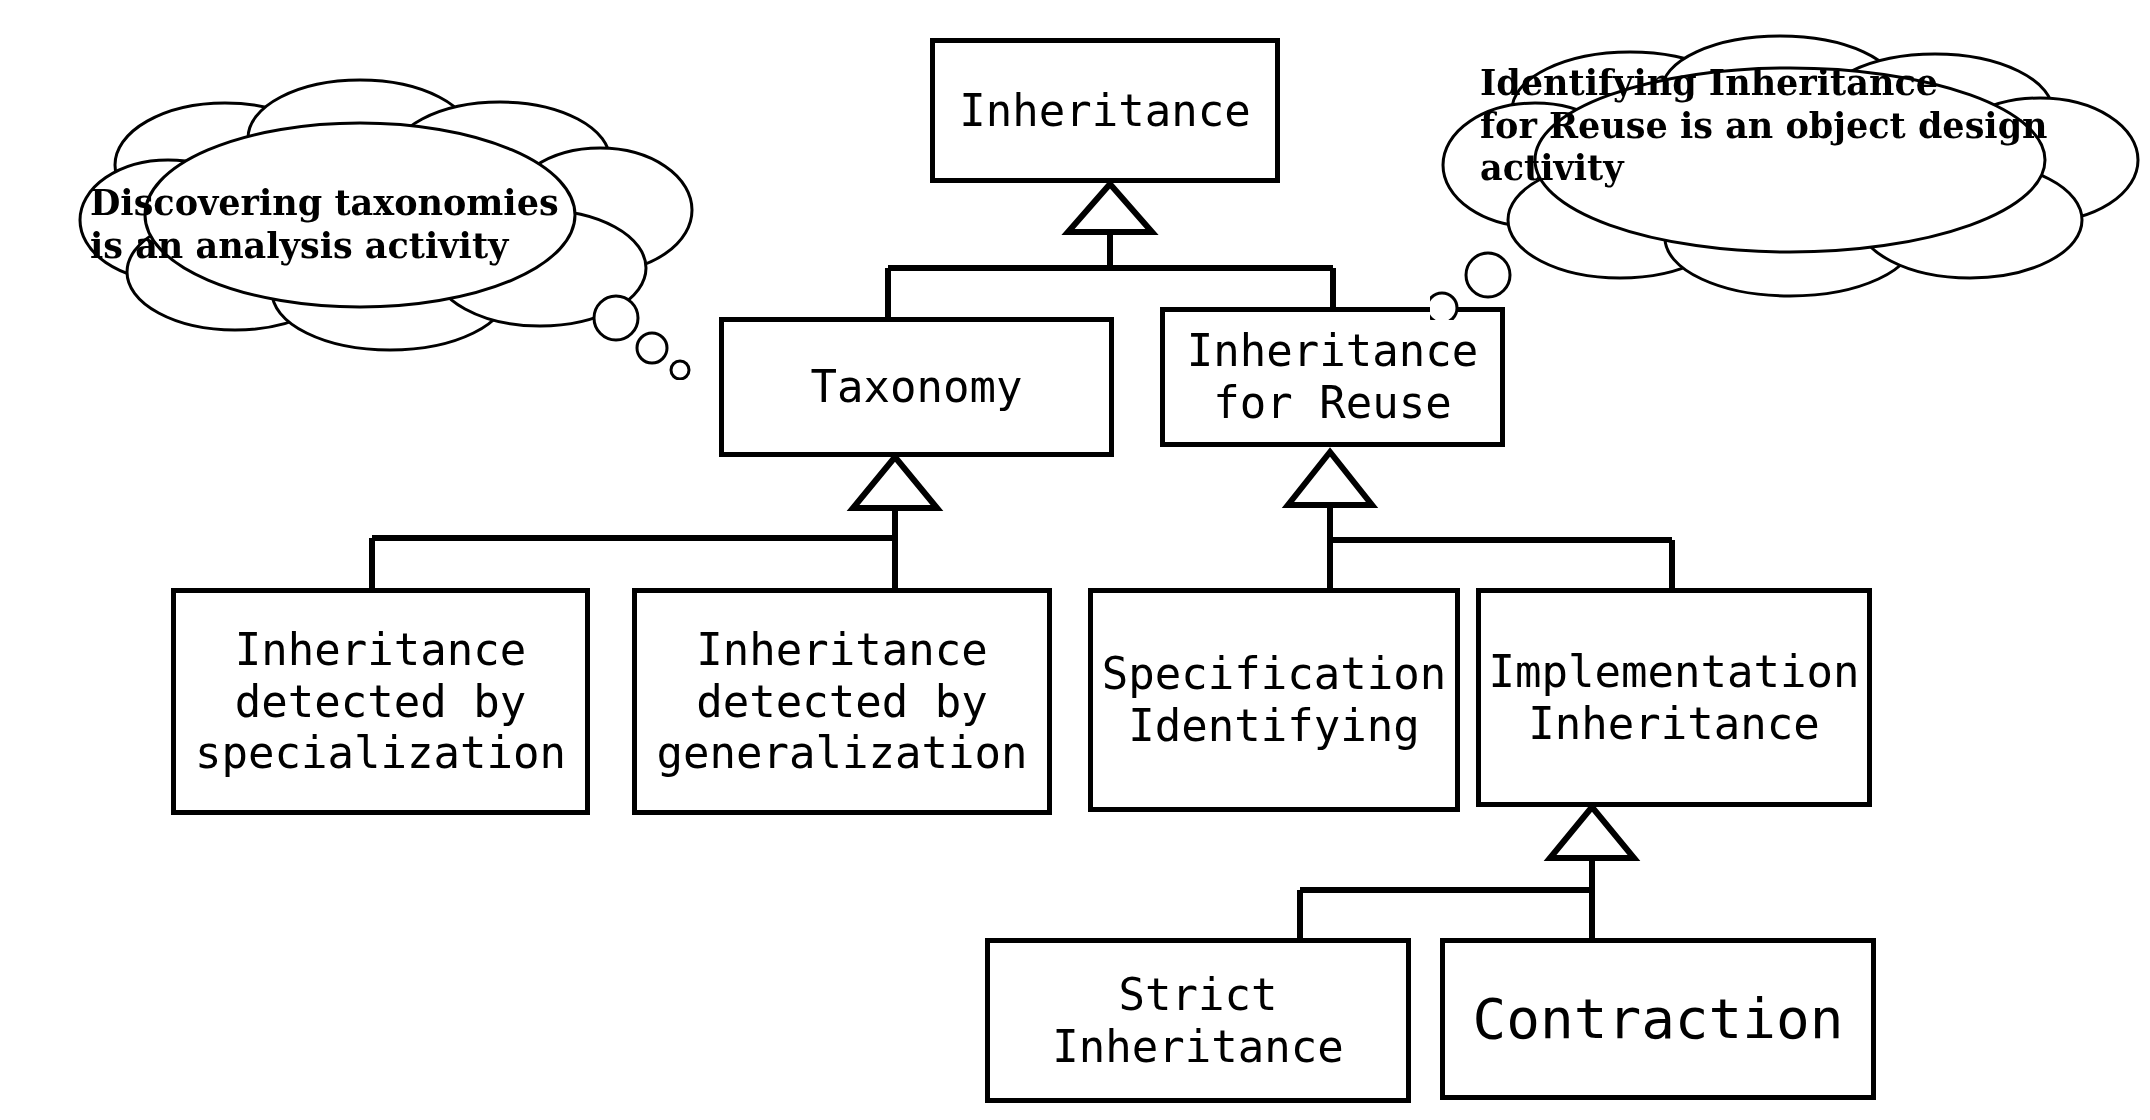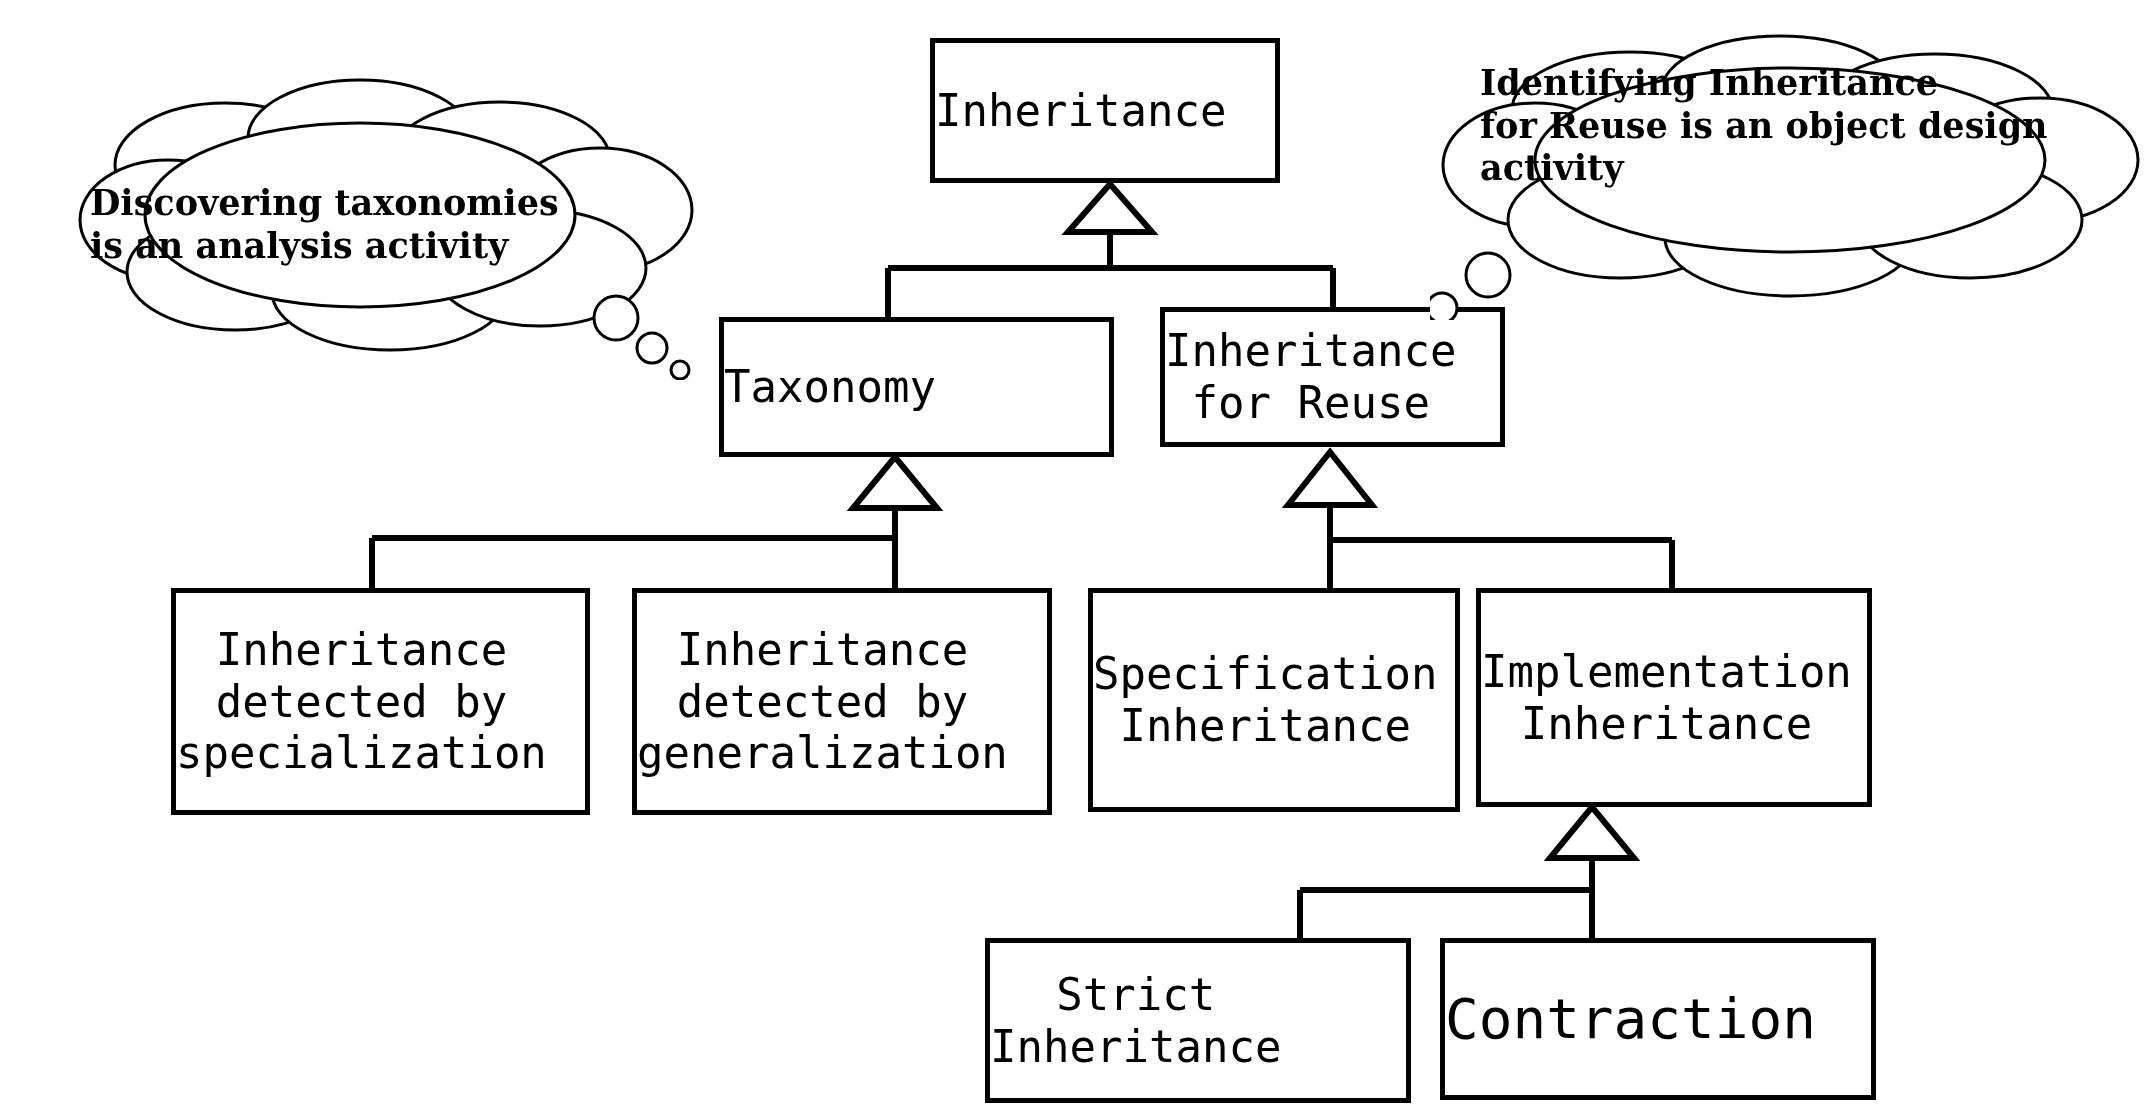--- a/index.html
+++ b/index.html
@@ -24,20 +24,21 @@
     height: 1120px;
     pointer-events: none;
   }
   .uml-box {
     position: absolute;
     box-sizing: border-box;
     border: 5px solid #000000;
     background: #ffffff;
     display: flex;
     align-items: center;
+    justify-content: center;
     text-align: center;
     font-family: "DejaVu Sans Mono", "Liberation Mono", monospace;
     color: #000000;
     white-space: pre;
     line-height: 1.18;
     letter-spacing: 0px;
   }
   .uml-box .boxlabel {
     display: block;
     white-space: pre;
@@ -154,21 +155,21 @@
   </div>
 
   <div class="uml-box" style="left:632px; top:588px; width:420px; height:227px; font-size:44px;">
     <span class="boxlabel">Inheritance
 detected by
 generalization</span>
   </div>
 
   <div class="uml-box" style="left:1088px; top:588px; width:372px; height:224px; font-size:44px;">
     <span class="boxlabel">Specification
-Inheritance</span>
+Identifying</span>
   </div>
 
   <div class="uml-box" style="left:1476px; top:588px; width:396px; height:219px; font-size:44px;">
     <span class="boxlabel">Implementation
 Inheritance</span>
   </div>
 
   <div class="uml-box" style="left:985px; top:938px; width:426px; height:165px; font-size:44px;">
     <span class="boxlabel">Strict
 Inheritance</span>

